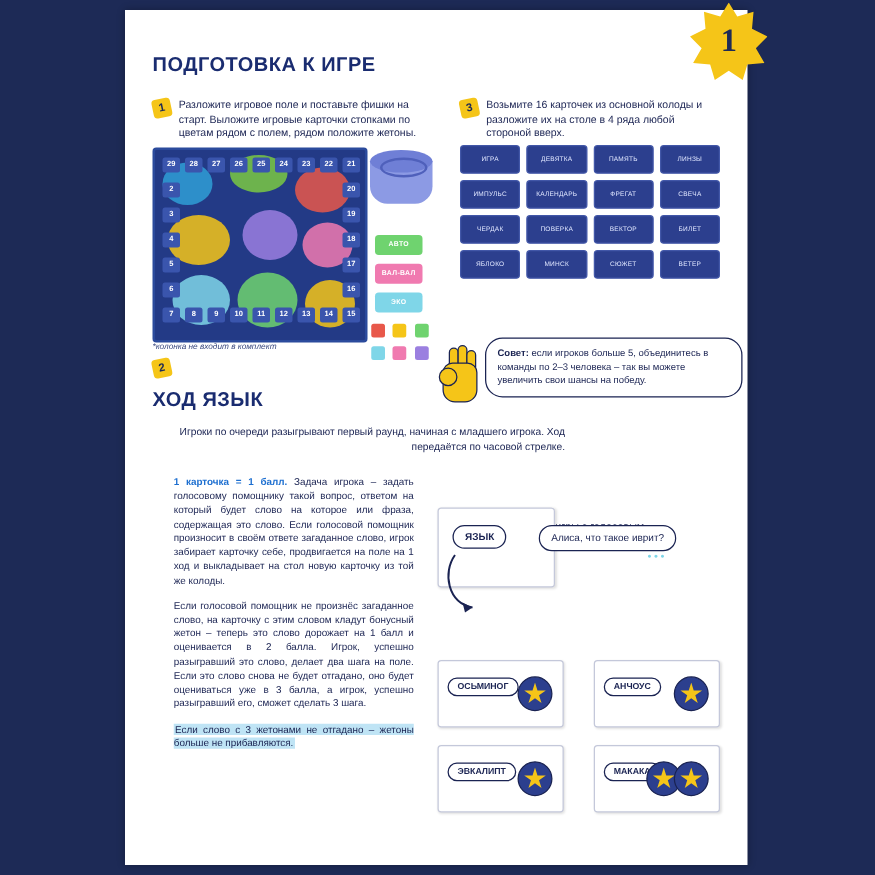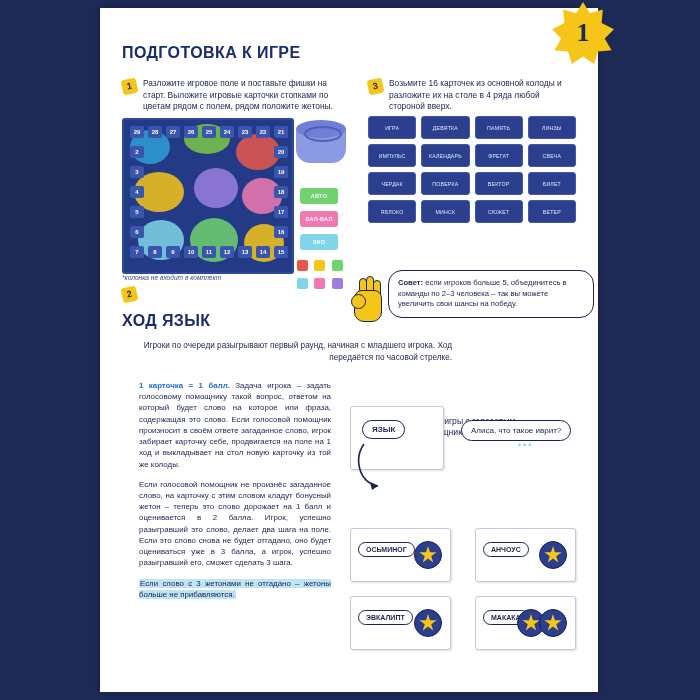--- a/index.html
+++ b/index.html
@@ -173,21 +173,21 @@
   }
   .ex-bubble{
     position:absolute;left:262px;top:412px;
     border:1.4px solid #1a2352;border-radius:12px;background:#fff;
     padding:4px 9px;font-size:8px;font-weight:bold;color:#1a2352;
   }
   .ex-arrow{
     position:absolute;left:256px;top:430px;width:58px;height:54px;
   }
   .q-bubble{
-    position:absolute;left:361px;top:412px;
+    position:absolute;left:331px;top:412px;
     border:1.4px solid #1a2352;border-radius:12px;background:#fff;
     padding:5px 9px;font-size:8px;color:#1a2352;
   }
   .dots{
     position:absolute;left:418px;top:432px;font-size:9px;color:#7fd6e8;letter-spacing:2px;
   }
   .a-bubble{
     position:absolute;left:310px;top:448px;width:160px;
     border:1.4px solid #1a2352;border-radius:12px;background:#fff;
     padding:6px 8px;font-size:7.8px;line-height:1.45;color:#1a2352;

